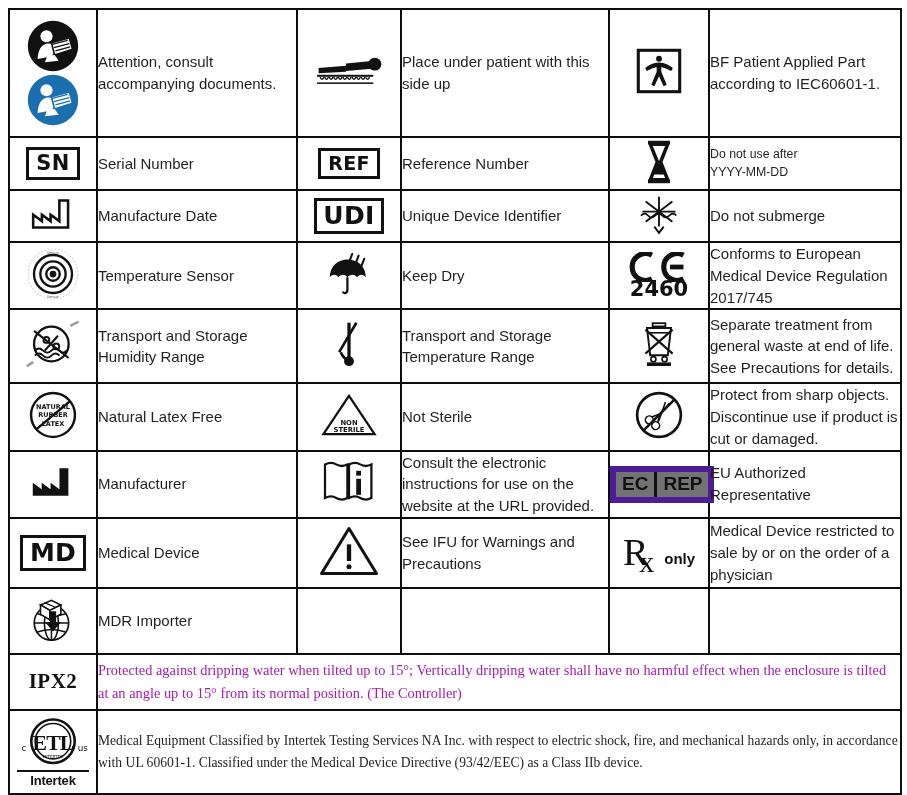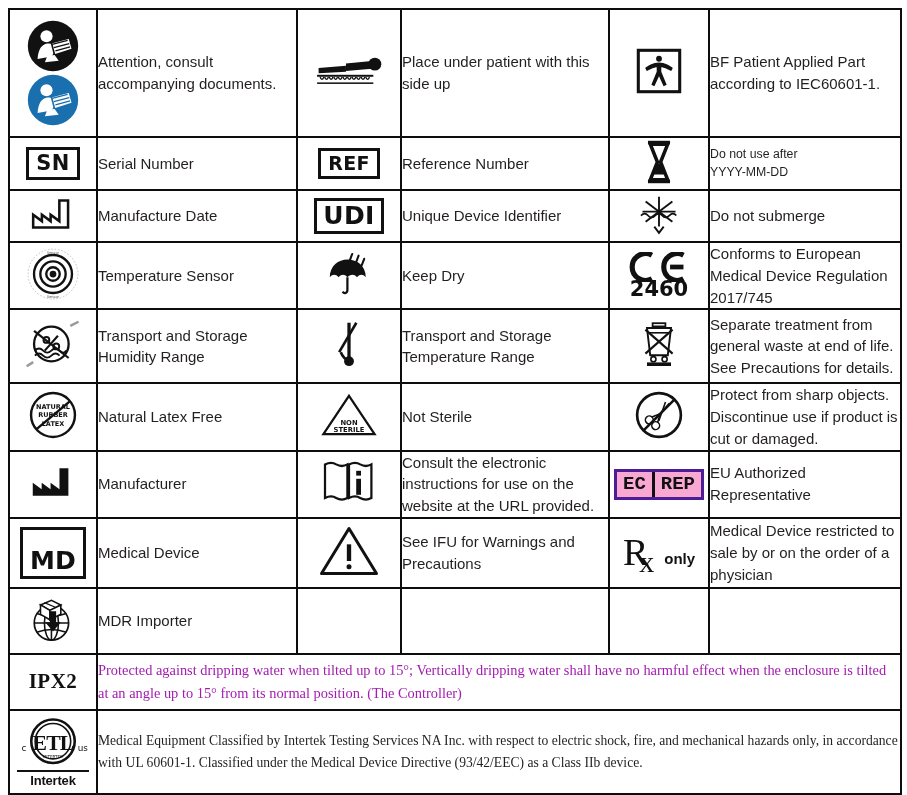--- a/index.html
+++ b/index.html
@@ -67,30 +67,30 @@
     padding: 1px 7px 2px 7px;
     font-family: "DejaVu Sans", sans-serif;
     font-weight: bold;
     letter-spacing: 0.3px;
     color: #111;
     background: #fff;
   }
   .boxed.sn { font-size: 21px; border-width: 3px; }
   .boxed.ref { font-size: 19px; }
   .boxed.udi { font-size: 25px; padding: 0px 6px 1px 6px; }
-  .boxed.md { font-size: 25px; padding: 16px 7px 1px 7px; }
+  .boxed.md { font-size: 25px; padding: 0px 7px 1px 7px; }
 
   .ecrep {
     display: inline-flex;
-    border: 3px solid #4c1d95;
-    font-family: Liberation Mono, monospace;
+    border: 6px solid #4c1d95;
+    font-family: Liberation Sans, sans-serif;
     font-weight: bold;
     font-size: 19px;
     color: #111;
-    background: #f9a8d4;
+    background: #737373;
   }
   .ecrep span { padding: 1px 6px 2px 6px; display: block; }
   .ecrep span.first { border-right: 3px solid #111; }
 
   .ce-mark {
     display: inline-flex;
     flex-direction: column;
     align-items: center;
     line-height: 0.95;
     color: #111;

